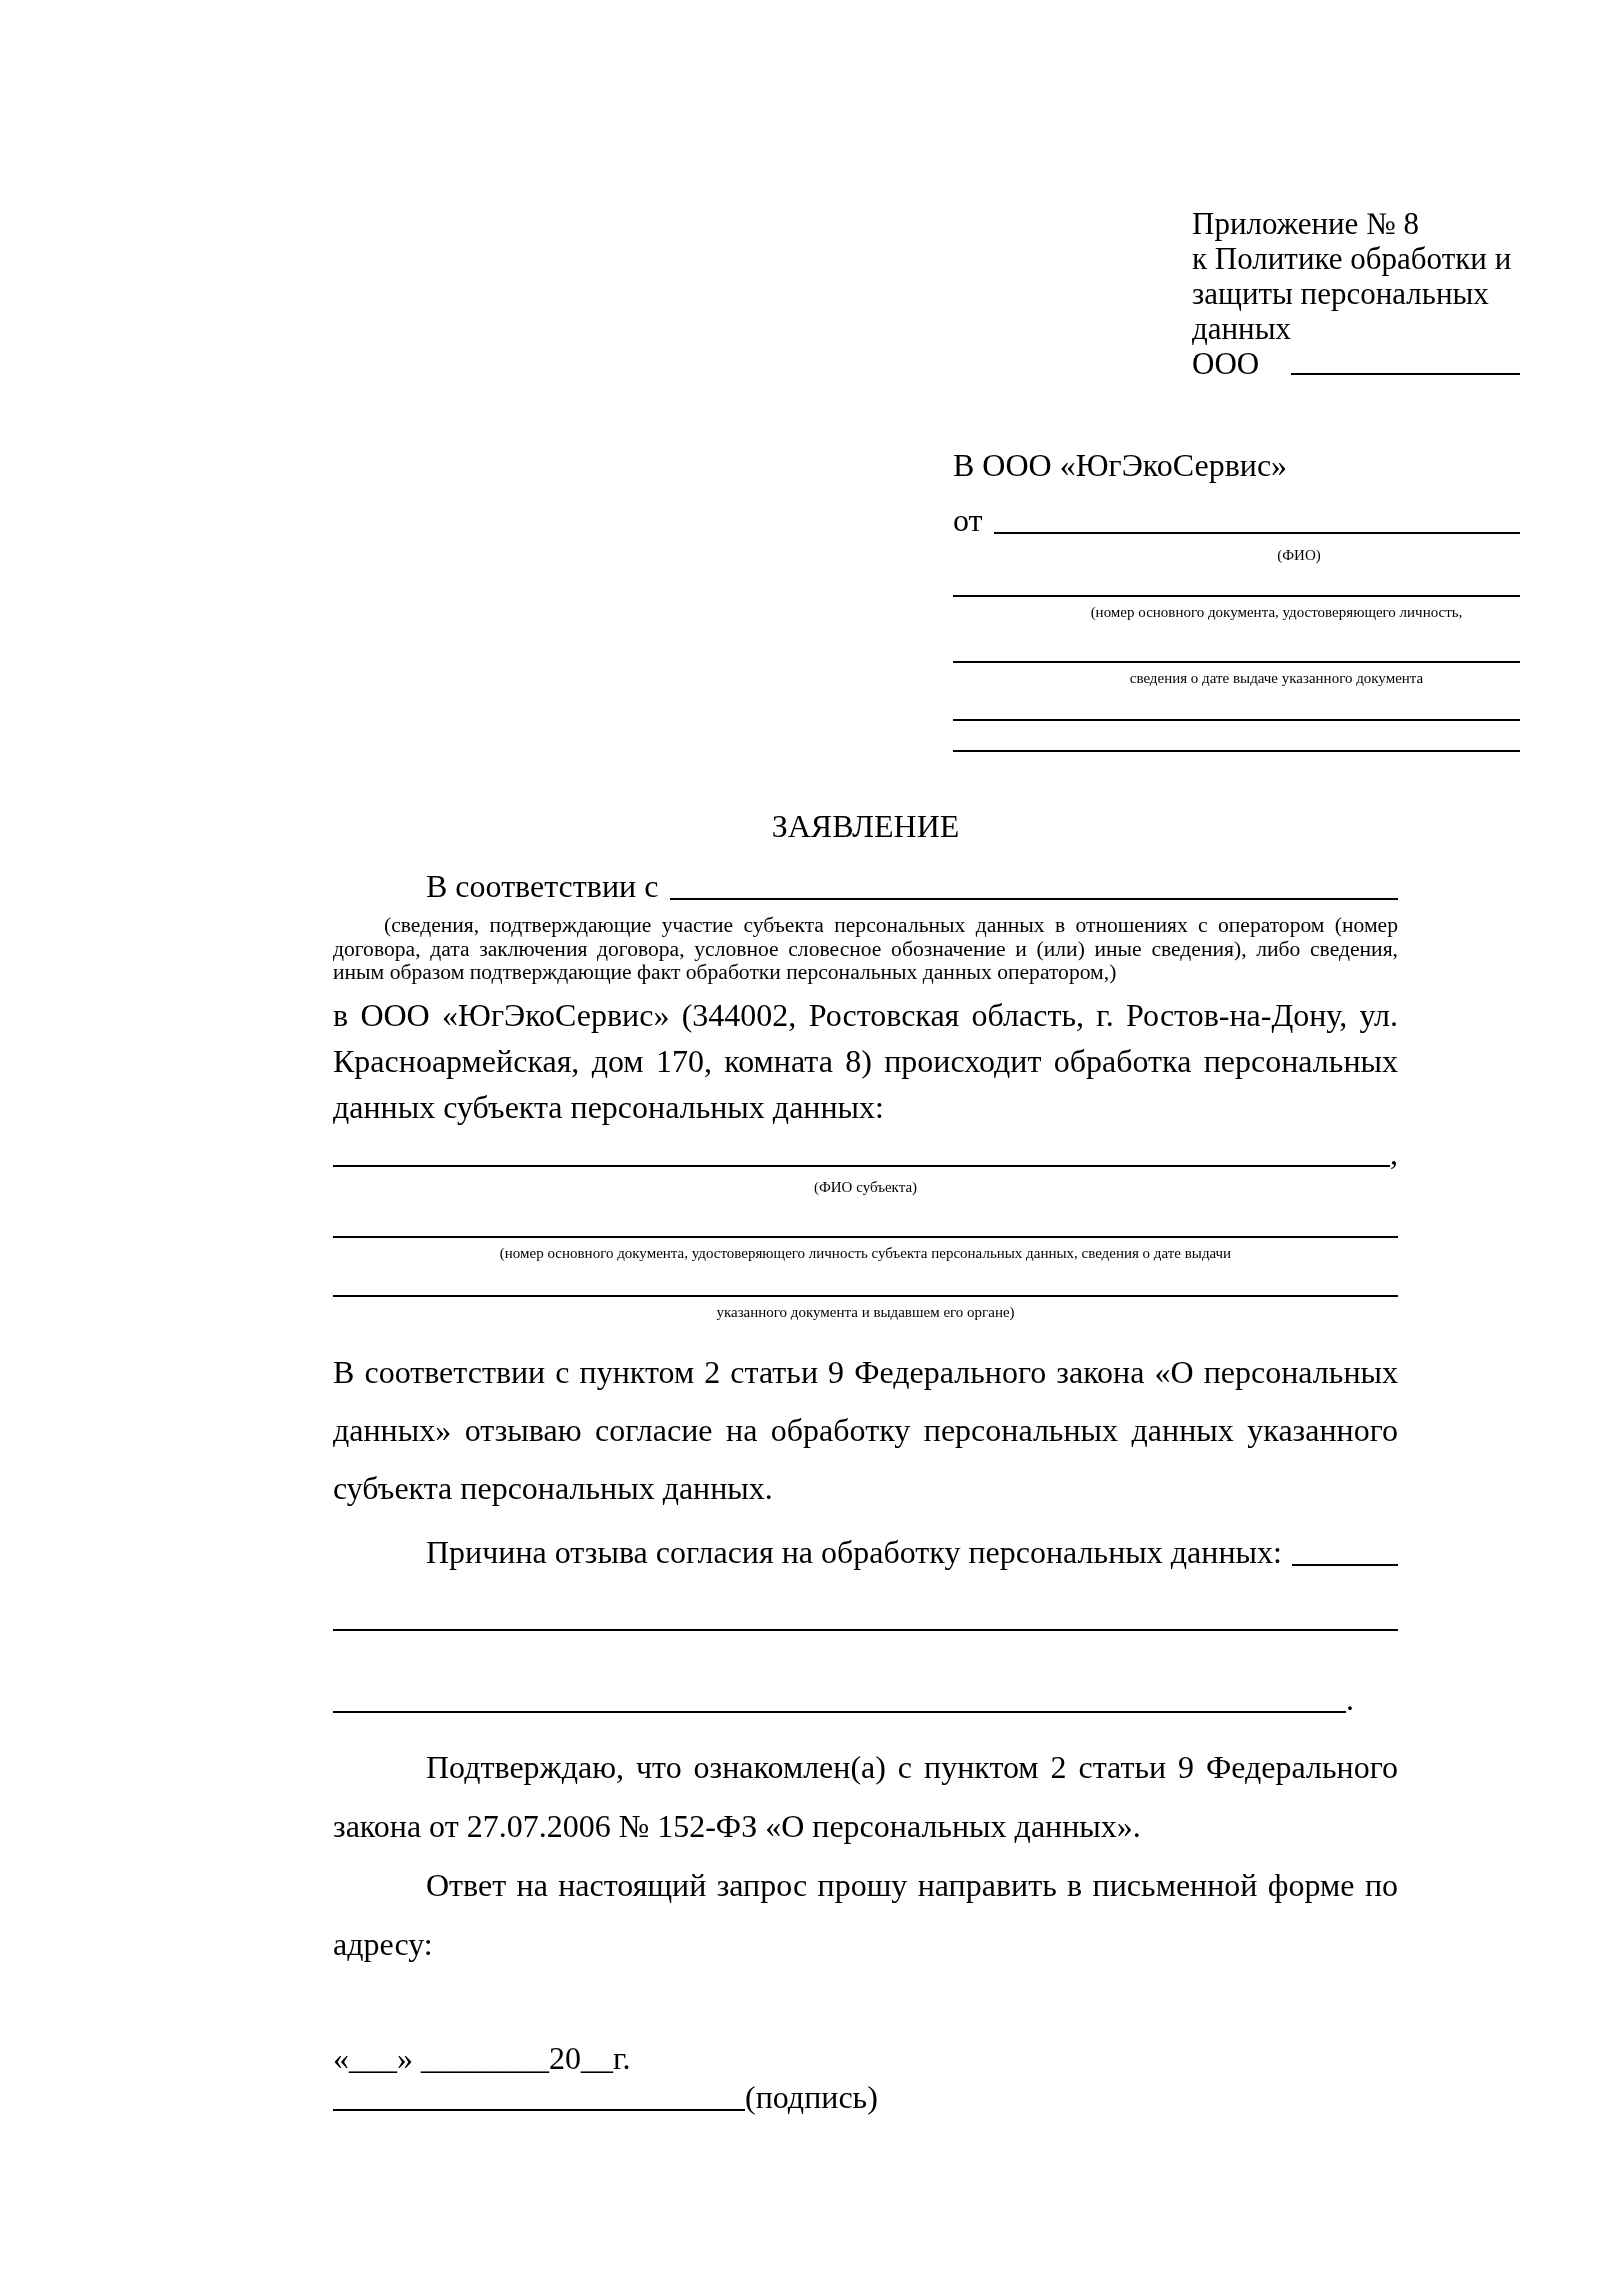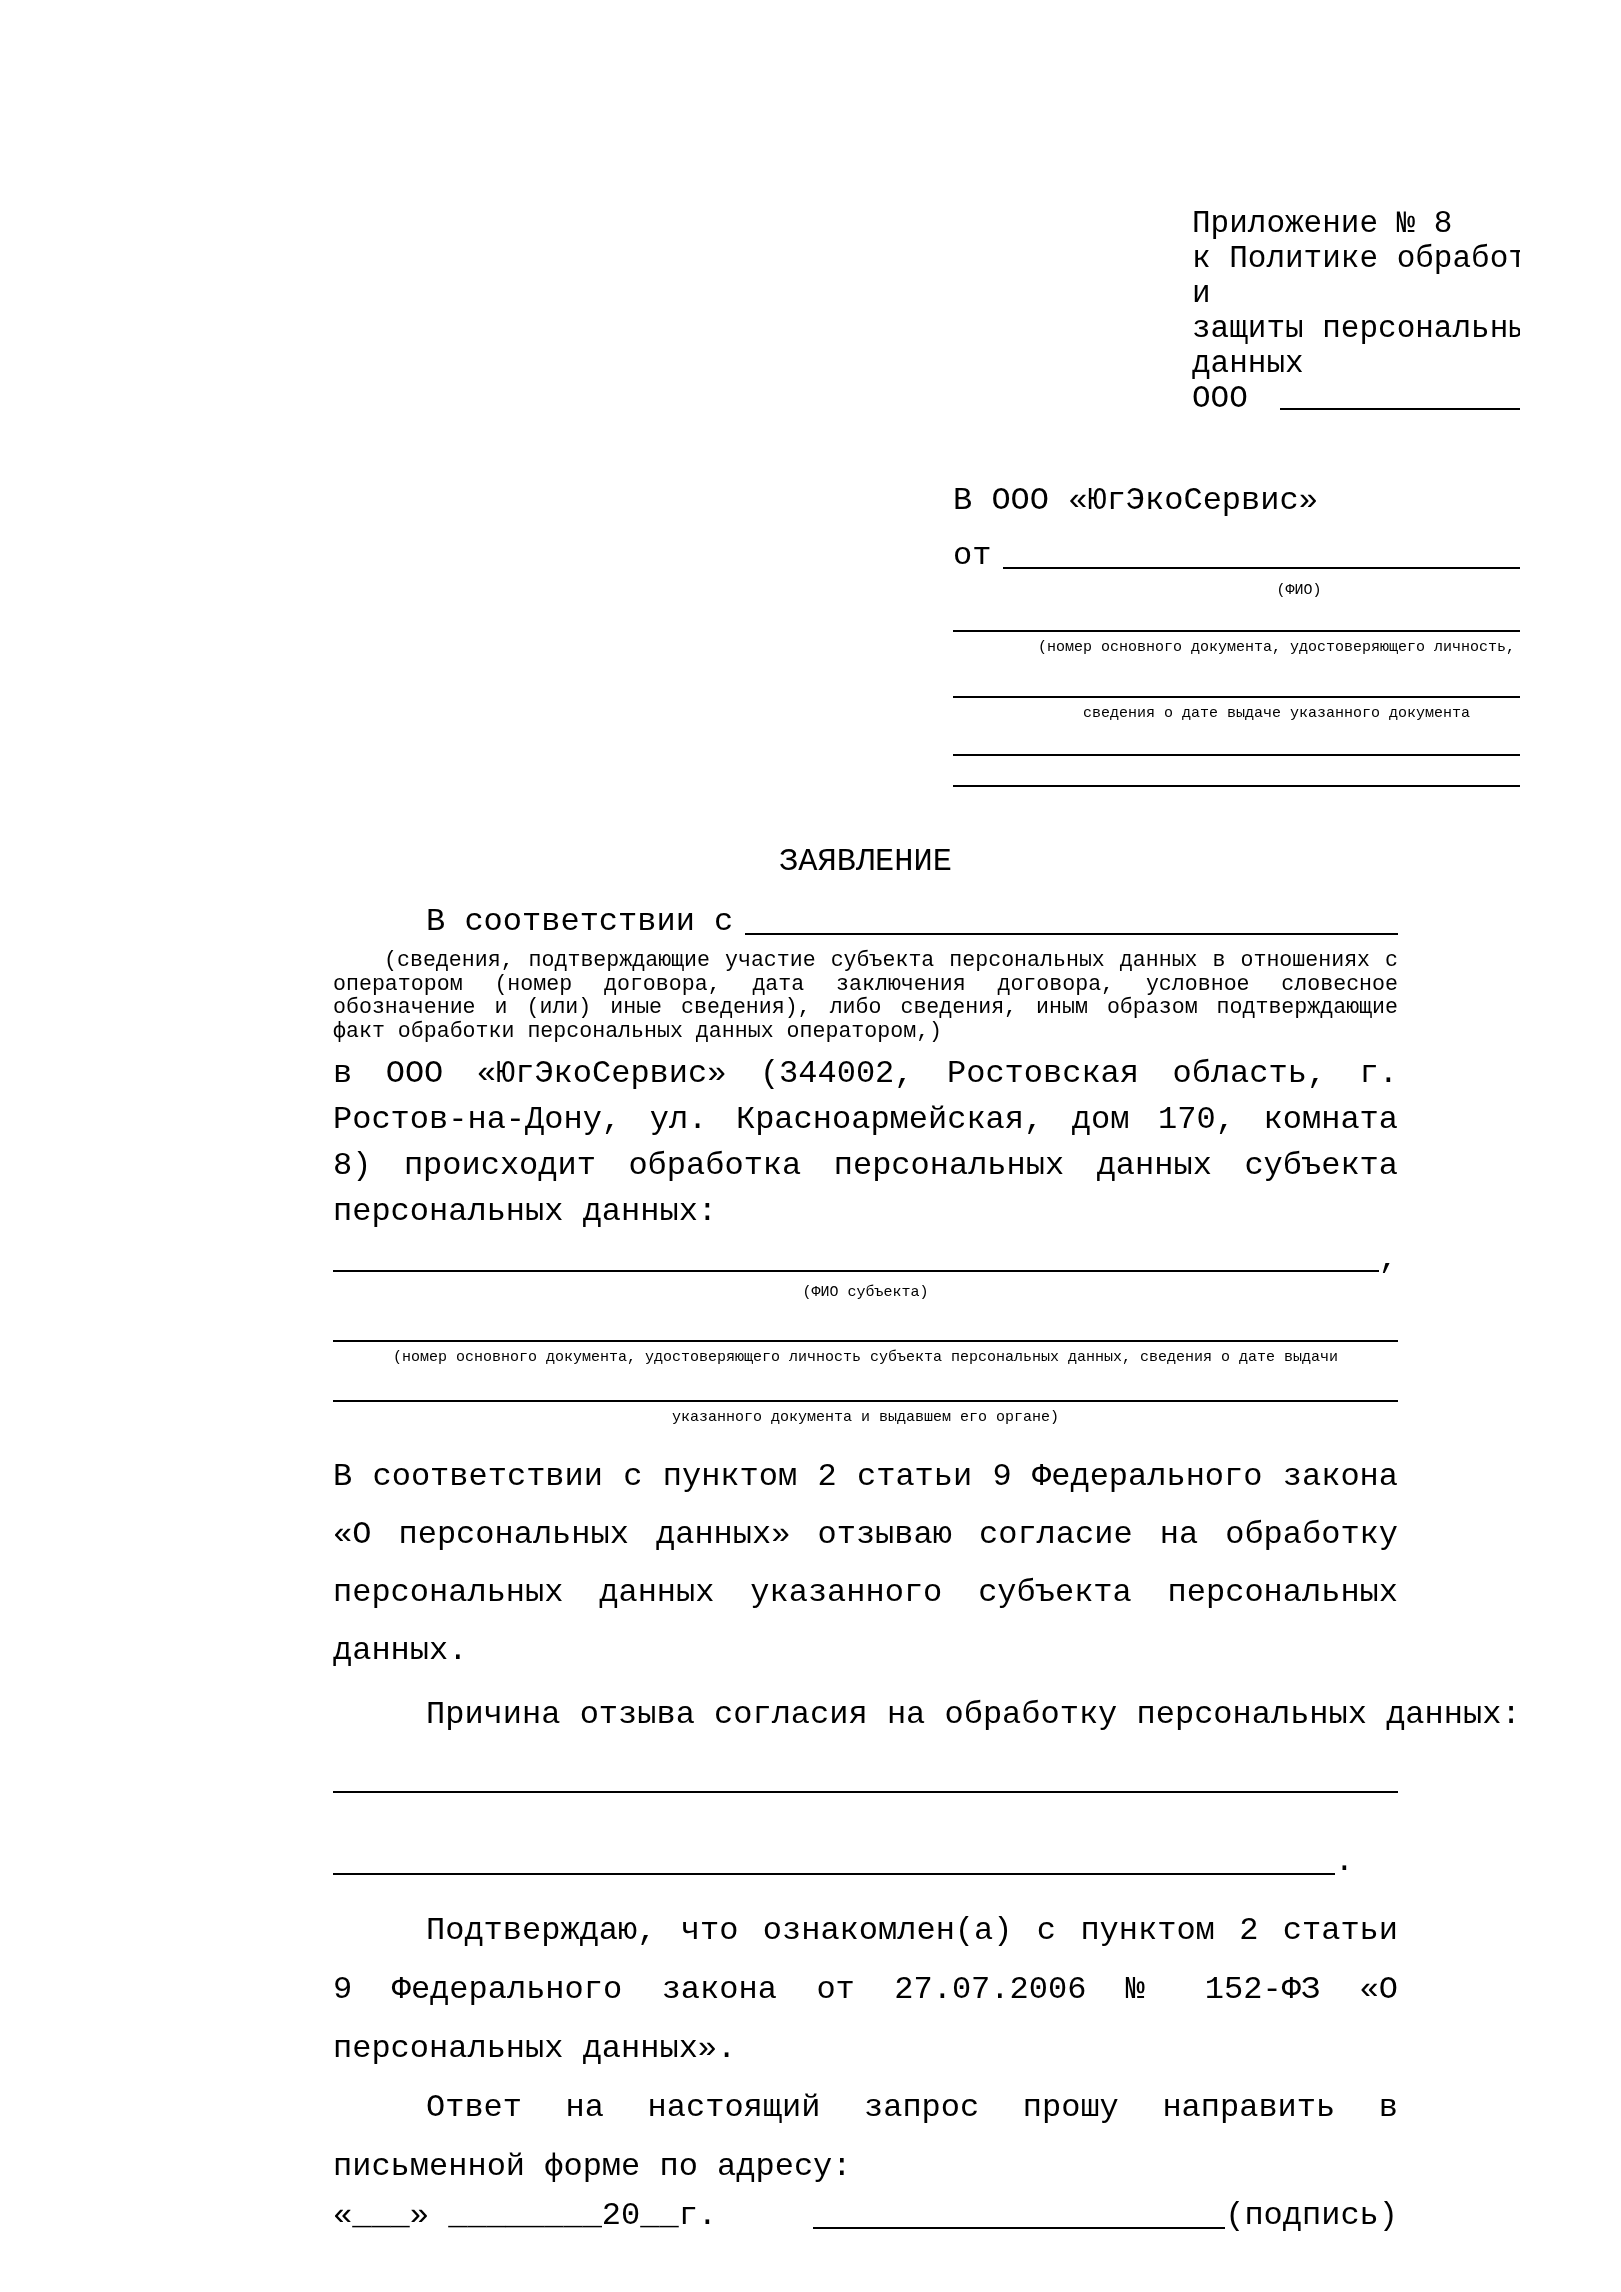--- a/index.html
+++ b/index.html
@@ -3,21 +3,21 @@
 <meta charset="utf-8">
 <style>
   html, body { margin: 0; padding: 0; background: #ffffff; }
   .page {
     position: relative;
     width: 1419px;
     height: 2293px;
     margin: 0 auto;
     background: #ffffff;
     color: #000000;
-    font-family: Liberation Mono, monospace;
+    font-family: Liberation Serif, serif;
     box-sizing: border-box;
     padding: 206px 122px 0 232px;
     overflow: hidden;
   }
   
   .appendix {
     margin-left: 859px;
     width: 402px;
     font-size: 31px;
     line-height: 35px;
@@ -112,25 +112,27 @@
   .reply-row { margin-top: 11.8px; line-height: 41px; }
   .reply-row .u-line {
     width: 529px;
     align-self: flex-end;
     border-bottom: 2.9px solid #000;
     margin-bottom: 5.9px;
   }
   .reply-row .tail { white-space: nowrap; }
   
   .footer-row {
+    margin-top: 65px;
     display: flex;
     align-items: baseline;
     justify-content: space-between;
     font-size: 32px;
     line-height: 39px;
+    flex-direction: column;
   }
   .sig-group { display: flex; align-items: baseline; }
   .sig-group .u-line {
     width: 412px;
     align-self: flex-end;
     border-bottom: 2.9px solid #000;
     margin-bottom: 5.9px;
   }
 </style>
 </head>

